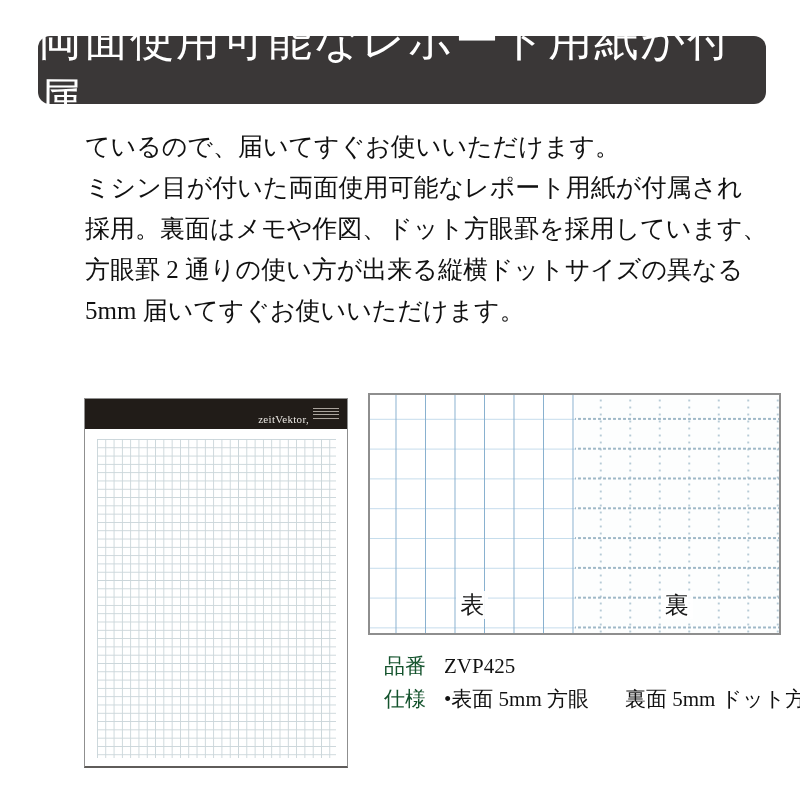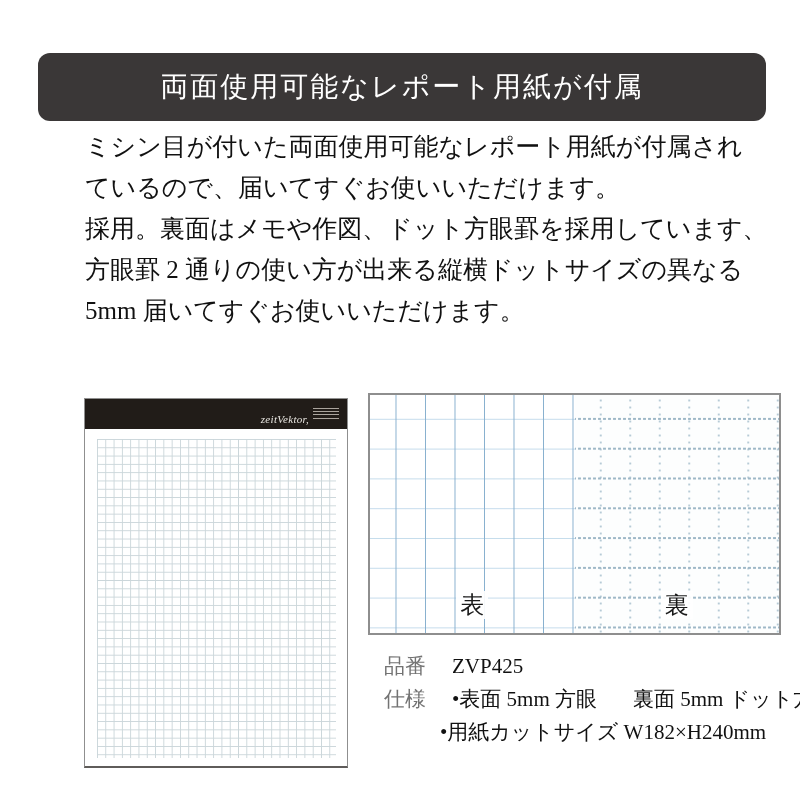--- a/index.html
+++ b/index.html
@@ -9,29 +9,29 @@
     position: relative;
     width: 800px;
     height: 800px;
     background: #ffffff;
     overflow: hidden;
   }
 
   
   .banner {
     position: absolute;
-    left: 38px; top: 53px;
+    left: 38px; top: 36px;
     width: 728px; height: 68px;
     background: #3a3737;
     border-radius: 12px;
     display: flex;
     align-items: center;
     justify-content: center;
     color: #ffffff;
-    font-size: 28px;
+    font-size: 44px;
     letter-spacing: 2px;
   }
 
   
   .description {
     position: absolute;
     left: 85px; top: 126px;
     width: 665px;
     font-size: 25px;
     color: #111111;
@@ -57,21 +57,20 @@
     height: 30px;
     background: #211c18;
     display: flex;
     align-items: center;
     justify-content: flex-end;
     padding-right: 8px;
     gap: 4px;
   }
   .notepad-logo {
     color: #eae7e2;
-    font-style: italic;
     font-size: 11px;
     letter-spacing: 0.3px;
     margin-top: 9px;
   }
   .band-fine-print {
     width: 26px; height: 13px;
     background: repeating-linear-gradient(to bottom, #aaa49d 0 1px, transparent 1px 3.2px);
   }
   .notepad-grid {
     position: absolute;
@@ -128,40 +127,40 @@
     font-size: 21px;
     color: #111111;
   }
   .spec-row {
     display: flex;
     align-items: flex-start;
     line-height: 33px;
     white-space: nowrap;
   }
   .spec-label {
-    color: #737373;
+    color: #14532d;
     width: 44px;
-    margin-right: 24px;
+    margin-right: 16px;
     flex: 0 0 auto;
   }
   .spec-indent { width: 56px; flex: 0 0 auto; }
   .spec-pair { display: flex; gap: 36px; }
 </style>
 </head>
 <body>
 
 <div class="page">
 
   <div class="banner">
     <span>両面使用可能なレポート用紙が付属</span>
   </div>
 
   <div class="description">
+    <div class="line">ているので、届いてすぐお使いいただけます。</div>
     <div class="line">ミシン目が付いた両面使用可能なレポート用紙が付属され</div>
-    <div class="line">ているので、届いてすぐお使いいただけます。</div>
     <div class="line">採用。裏面はメモや作図、ドット方眼罫を採用しています、</div>
     <div class="line">方眼罫 2 通りの使い方が出来る縦横ドットサイズの異なる</div>
     <div class="line">5mm 届いてすぐお使いいただけます。</div>
   </div>
 
   <div class="notepad">
     <div class="notepad-band">
       <span class="notepad-logo">zeitVektor,</span>
       <span class="band-fine-print"></span>
     </div>
@@ -182,19 +181,15 @@
       <span class="spec-label">品番</span>
       <span>ZVP425</span>
     </div>
     <div class="spec-row">
       <span class="spec-label">仕様</span>
       <span class="spec-pair">
         <span>•表面 5mm 方眼</span>
         <span>裏面 5mm ドット方眼</span>
       </span>
     </div>
-    <div class="spec-row">
-      <span class="spec-indent"></span>
-      <span>•用紙カットサイズ  W182×H240mm</span>
-    </div>
   </div>
 
 </div>
 
 </body></html>

